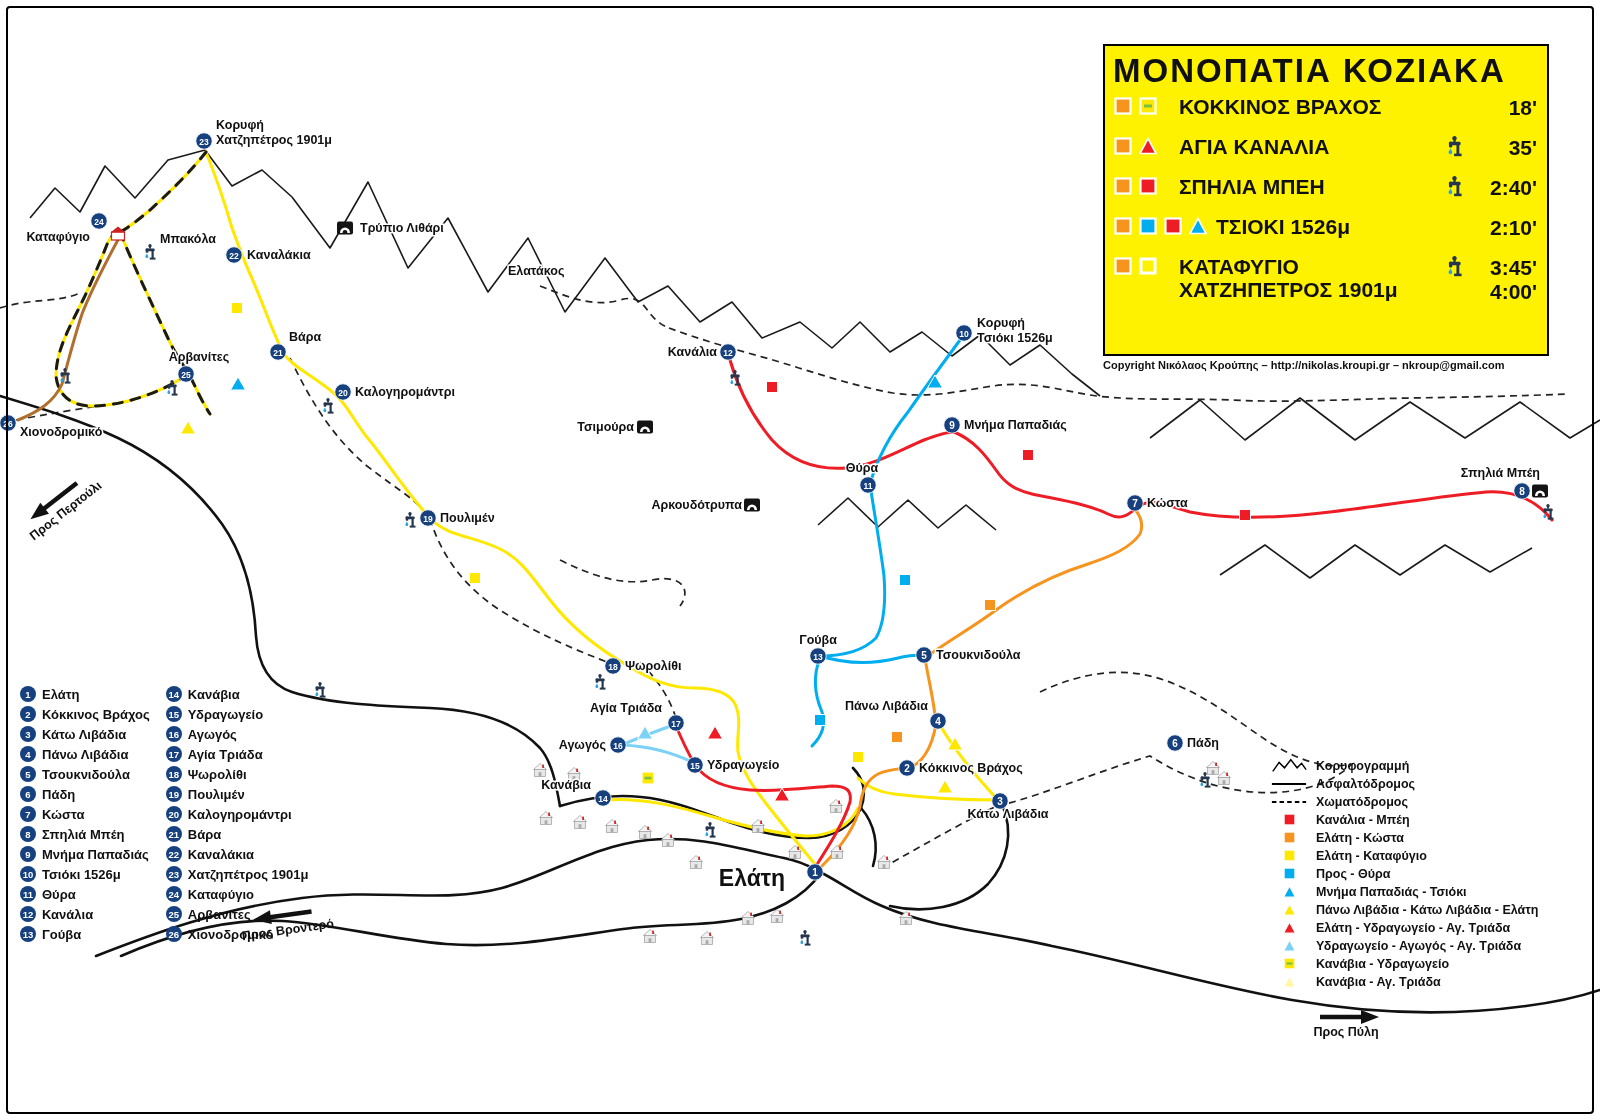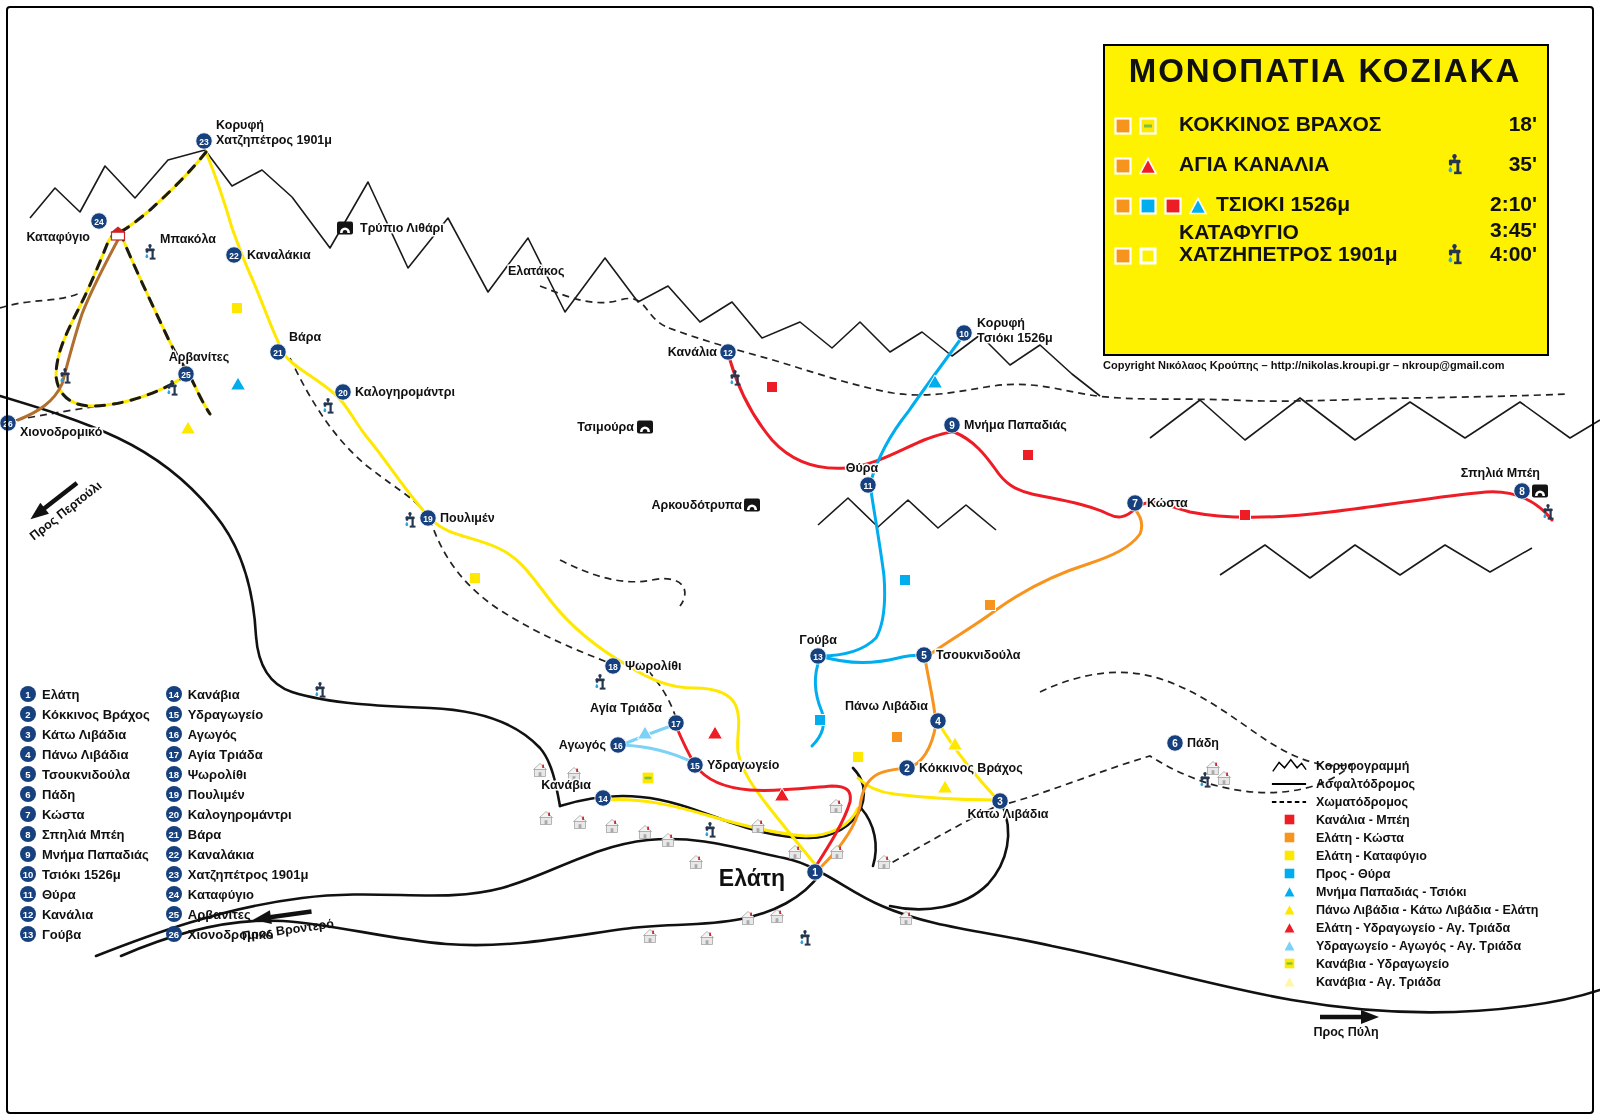--- a/index.html
+++ b/index.html
@@ -5,22 +5,22 @@
   html,body{margin:0;padding:0;}
   body{
     width:1600px;height:1120px;position:relative;background:#ffffff;
     font-family:"Liberation Sans","DejaVu Sans",sans-serif;overflow:hidden;color:#101010;
   }
   .frame{position:absolute;inset:6px;border:2px solid #000;border-radius:4px;z-index:5;pointer-events:none;}
   #mapsvg{position:absolute;left:0;top:0;z-index:1;}
   
   .panel{position:absolute;left:1103px;top:44px;width:446px;height:312px;border:2px solid #000;
          box-sizing:border-box;padding:4px 10px 4px 8px;z-index:4;}
-  .panel-title{font-size:33px;font-weight:bold;text-align:center;letter-spacing:2px;margin:2px 0 6px 0;white-space:nowrap;}
-  .prow{display:flex;align-items:flex-end;min-height:40px;}
+  .panel-title{font-size:33px;font-weight:bold;letter-spacing:2px;margin:2px 0 6px 0;white-space:nowrap;}
+  .prow{display:flex;align-items:flex-start;min-height:40px;}
   .prow.tall{min-height:50px;}
   .prow .icons{display:flex;gap:5px;align-items:center;min-width:58px;}
   .prow .pname{flex:1;font-size:21px;font-weight:bold;line-height:1.08;padding-left:8px;white-space:nowrap;}
   .prow .ptap{width:34px;display:flex;justify-content:center;align-items:center;}
   .prow .ptime{width:66px;text-align:right;font-size:21px;font-weight:bold;line-height:1.15;}
   .copyright{position:absolute;left:1103px;top:359px;width:446px;text-align:left;font-size:11px;font-weight:bold;z-index:4;}
   
   .loclist{position:absolute;left:20px;top:686px;display:flex;gap:16px;z-index:4;}
   .loccol{display:flex;flex-direction:column;gap:4px;}
   .locitem{display:flex;align-items:center;gap:6px;font-size:13px;font-weight:bold;white-space:nowrap;}
@@ -394,20 +394,41 @@
         <div class="ptime">
           <div>35'</div>
         </div>
       </div>
       <div class="prow">
         <div class="icons">
           <svg class="icon" width="20" height="20" viewBox="0 0 20 20">
             <rect x="2.5" y="2.5" width="15" height="15" fill="#F7941D" stroke="#fff" stroke-width="2.2"></rect>
           </svg>
           <svg class="icon" width="20" height="20" viewBox="0 0 20 20">
+            <rect x="2.5" y="2.5" width="15" height="15" fill="#EE1C25" stroke="#fff" stroke-width="2.2"></rect>
+          </svg>
+        </div>
+        <div class="pname">
+          <div>ΣΠΗΛΙΑ ΜΠΕΗ</div>
+        </div>
+        <div class="ptap">
+          <svg class="icon" width="17" height="22" viewBox="0 0 13 17">
+            <use href="#tap" xlink:href="#tap"></use>
+          </svg>
+        </div>
+        <div class="ptime">
+          <div>2:40'</div>
+        </div>
+      </div>
+      <div class="prow">
+        <div class="icons">
+          <svg class="icon" width="20" height="20" viewBox="0 0 20 20">
+            <rect x="2.5" y="2.5" width="15" height="15" fill="#F7941D" stroke="#fff" stroke-width="2.2"></rect>
+          </svg>
+          <svg class="icon" width="20" height="20" viewBox="0 0 20 20">
             <rect x="2.5" y="2.5" width="15" height="15" fill="#00AEEF" stroke="#fff" stroke-width="2.2"></rect>
           </svg>
           <svg class="icon" width="20" height="20" viewBox="0 0 20 20">
             <rect x="2.5" y="2.5" width="15" height="15" fill="#EE1C25" stroke="#fff" stroke-width="2.2"></rect>
           </svg>
           <svg class="icon" width="20" height="20" viewBox="0 0 20 20">
             <polygon points="10,2.5 2,17.5 18,17.5" fill="#00AEEF" stroke="#fff" stroke-width="1.6"></polygon>
           </svg>
         </div>
         <div class="pname">

